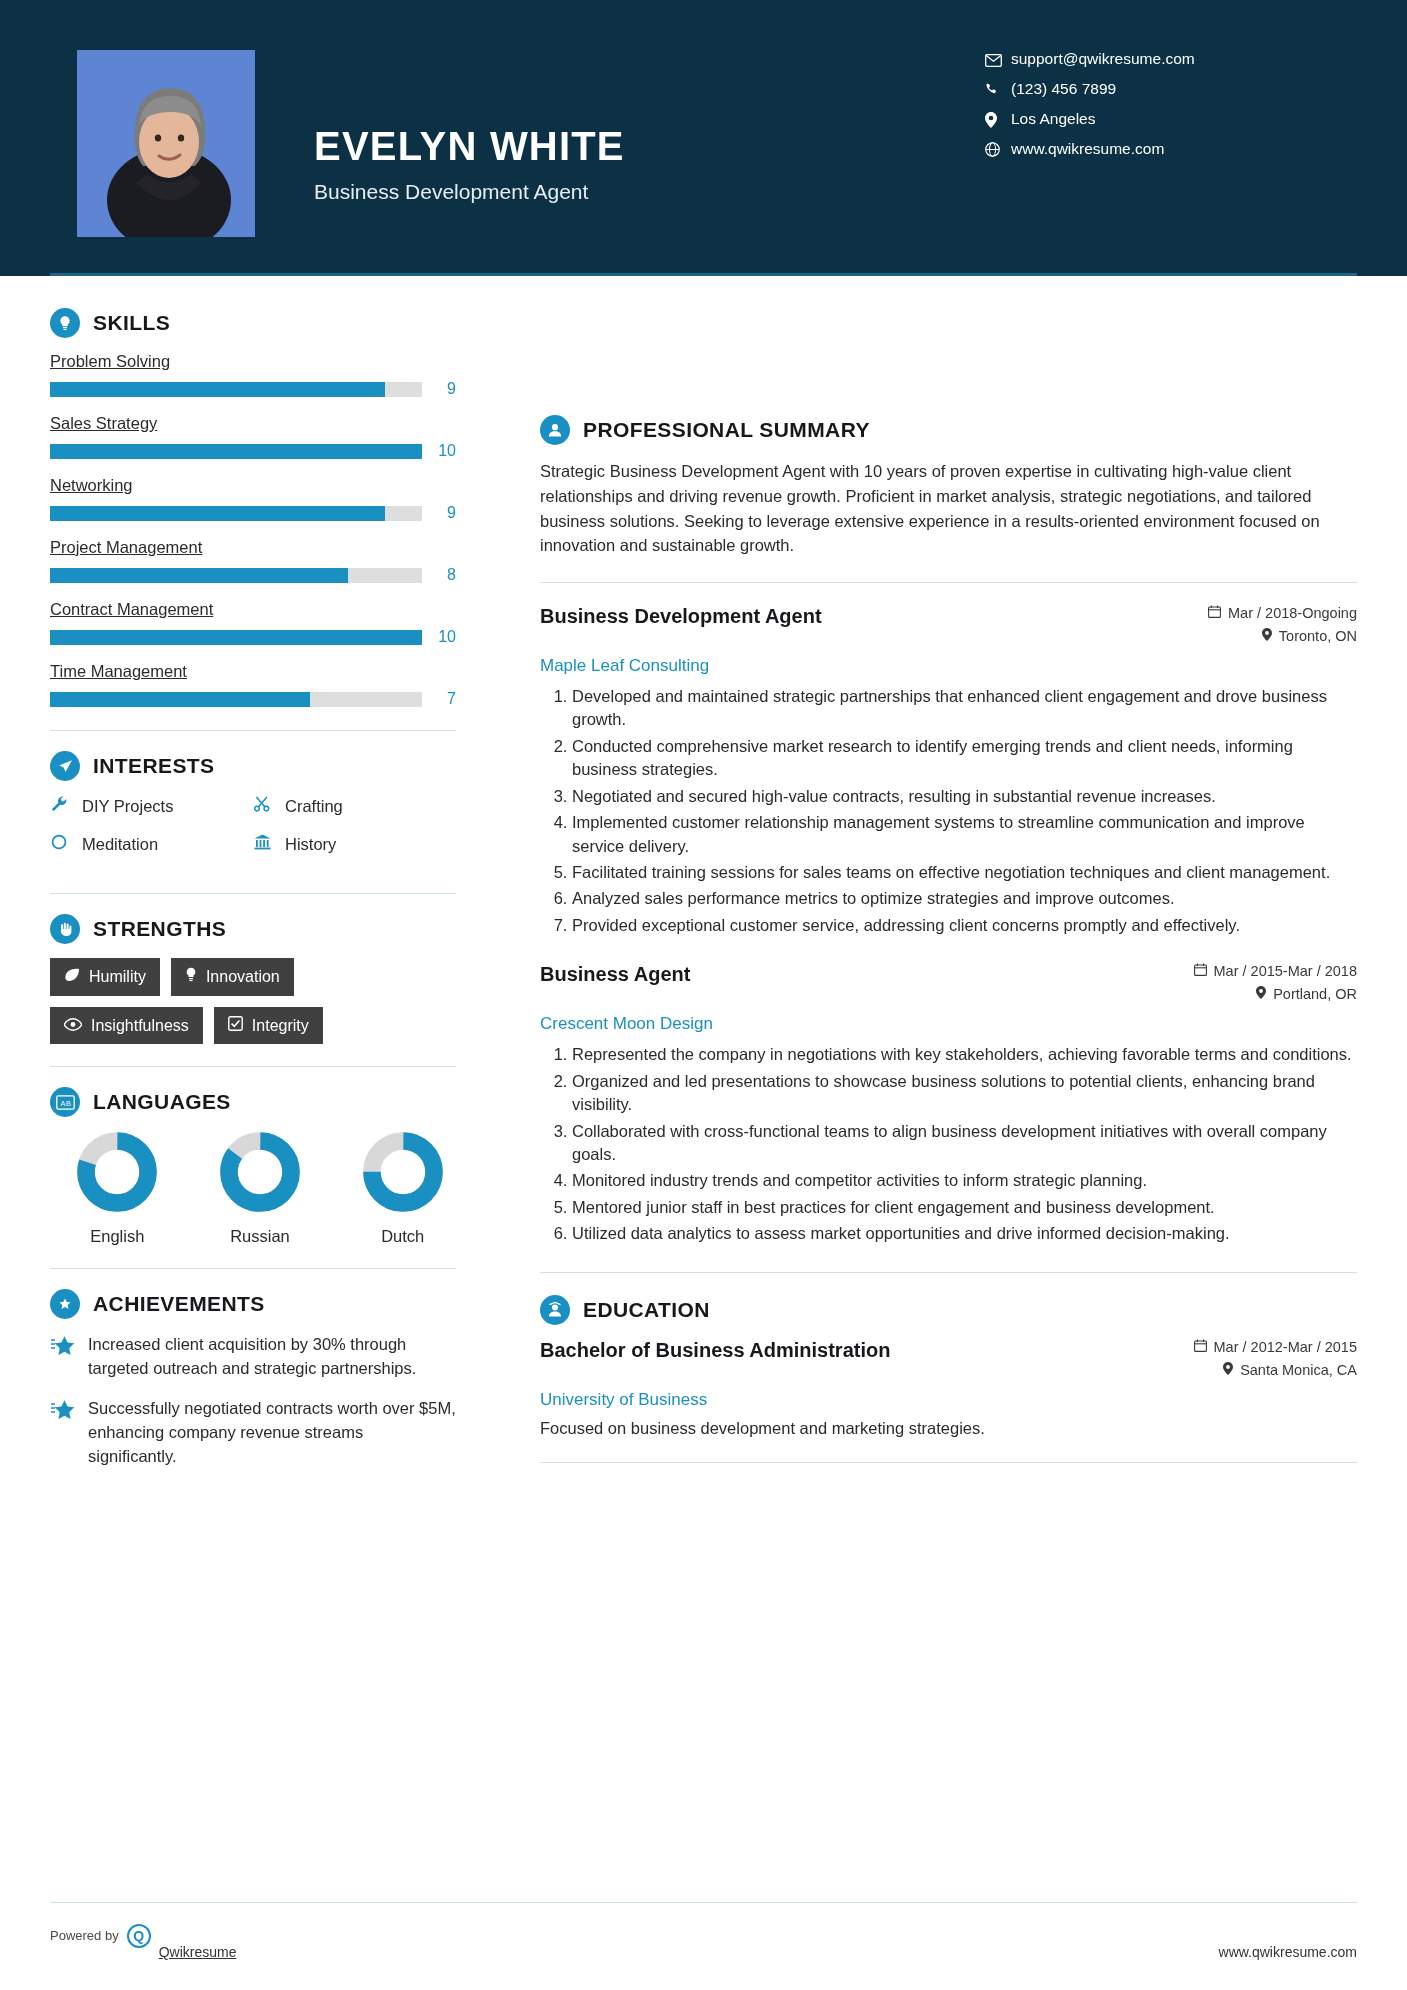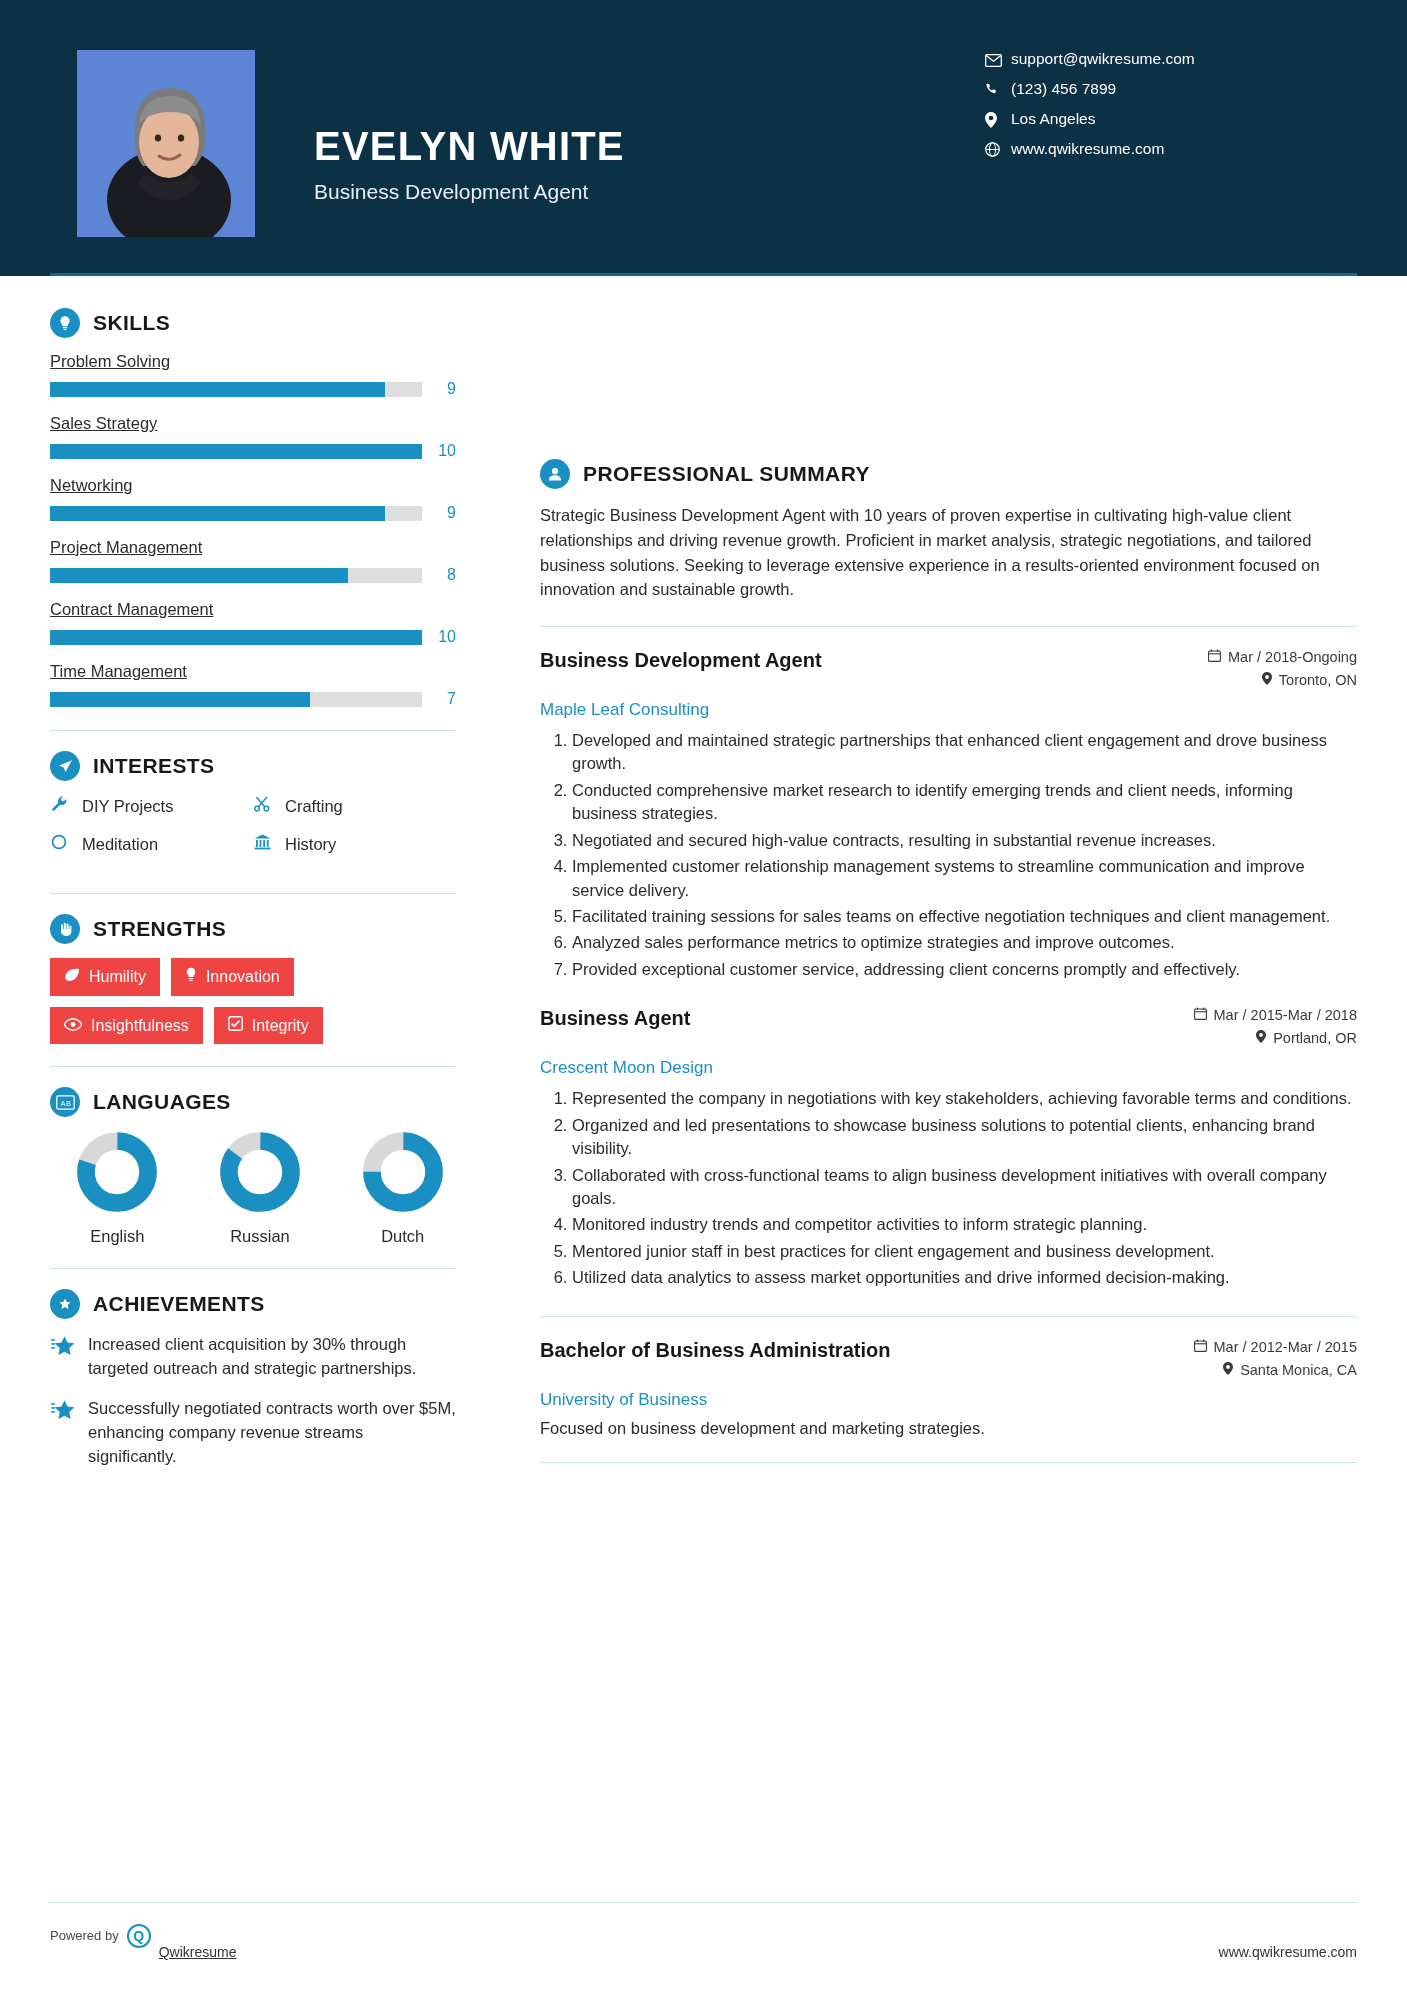--- a/index.html
+++ b/index.html
@@ -111,21 +111,21 @@
   .interests { display: flex; flex-wrap: wrap; }
   .interest {
     width: 50%; display: flex; align-items: center;
     margin-bottom: 16px; font-size: 16.5px; color: #2b2b2b;
   }
   .interest .ico { width: 32px; flex: none; color: #1a8fc1; }
 
   
   .strengths { display: flex; flex-wrap: wrap; gap: 11px; }
   .strength {
-    background: #ef4444; color: #ffffff;
+    background: #404040; color: #ffffff;
     padding: 9px 14px; font-size: 16px;
     display: flex; align-items: center; gap: 9px;
   }
 
   
   .langs { display: flex; justify-content: flex-start; gap: 36px; padding-left: 14px; }
   .lang { text-align: center; width: 108px; }
   .lang-label { font-size: 16.5px; margin-top: 10px; color: #2b2b2b; }
 
   
@@ -552,20 +552,30 @@
             <li>Monitored industry trends and competitor activities to inform strategic planning.</li>
             <li>Mentored junior staff in best practices for client engagement and business development.</li>
             <li>Utilized data analytics to assess market opportunities and drive informed decision-making.</li>
           </ol>
         </div>
       </div>
 
       <div class="r-divider"></div>
 
       <div>
+        <div class="sec-head">
+          <span class="sec-ico">
+            <svg width="18" height="18" viewBox="0 0 18 18">
+                <circle cx="9" cy="6.4" r="3" fill="#fff"></circle>
+                <path d="M3 15.4c0-3.3 2.7-5 6-5s6 1.7 6 5z" fill="#fff"></path>
+                <path d="M3.4 3.6 9 1.4l5.6 2.2" stroke="#fff" stroke-width="1.2" fill="none"></path>
+              </svg>
+          </span>
+          <span class="sec-title">EDUCATION</span>
+        </div>
         <div>
           <div class="job-head">
             <div class="job-title">Bachelor of Business Administration</div>
             <div class="job-meta">
               <div>
                 <span><svg width="13" height="13" viewBox="0 0 13 13">
                       <rect x="0.6" y="2" width="11.8" height="10.4" rx="1" fill="none" stroke="#3a3a3a" stroke-width="1.1"></rect>
                       <path d="M.6 4.8h11.8" stroke="#3a3a3a" stroke-width="1.1"></path>
                       <path d="M3.4.6v2.4M9.6.6v2.4" stroke="#3a3a3a" stroke-width="1.1"></path>
                     </svg></span>

